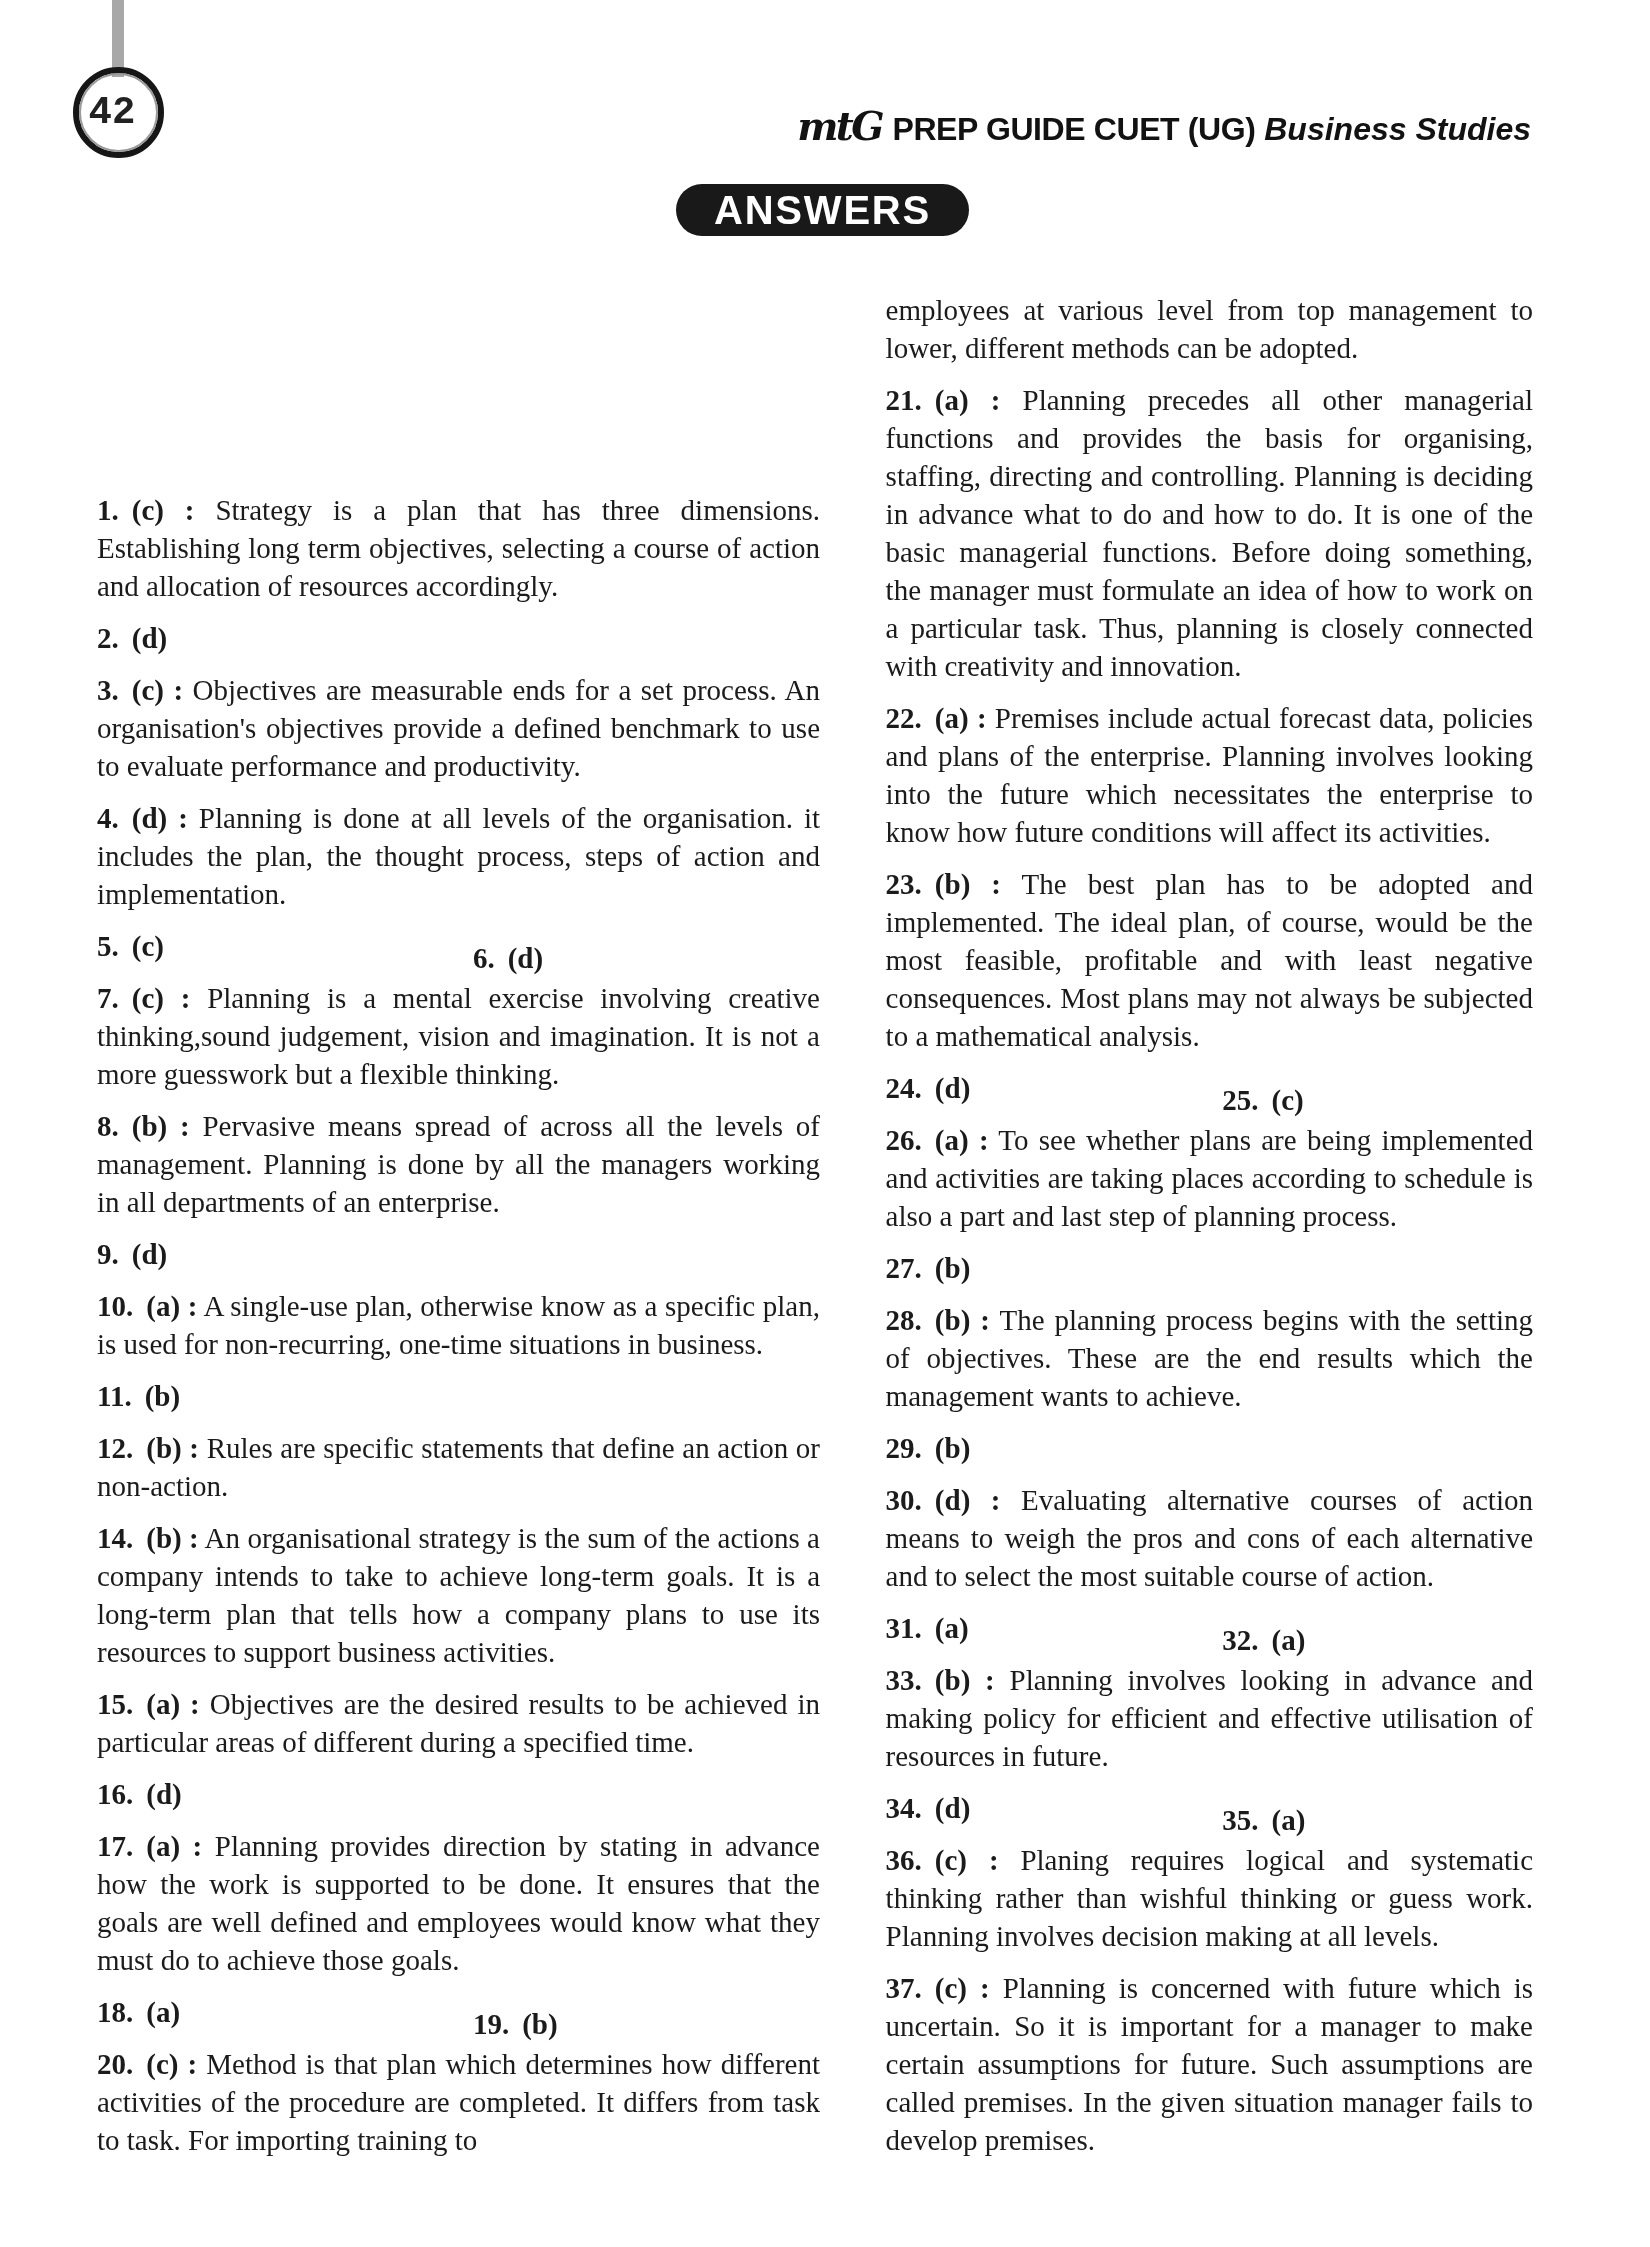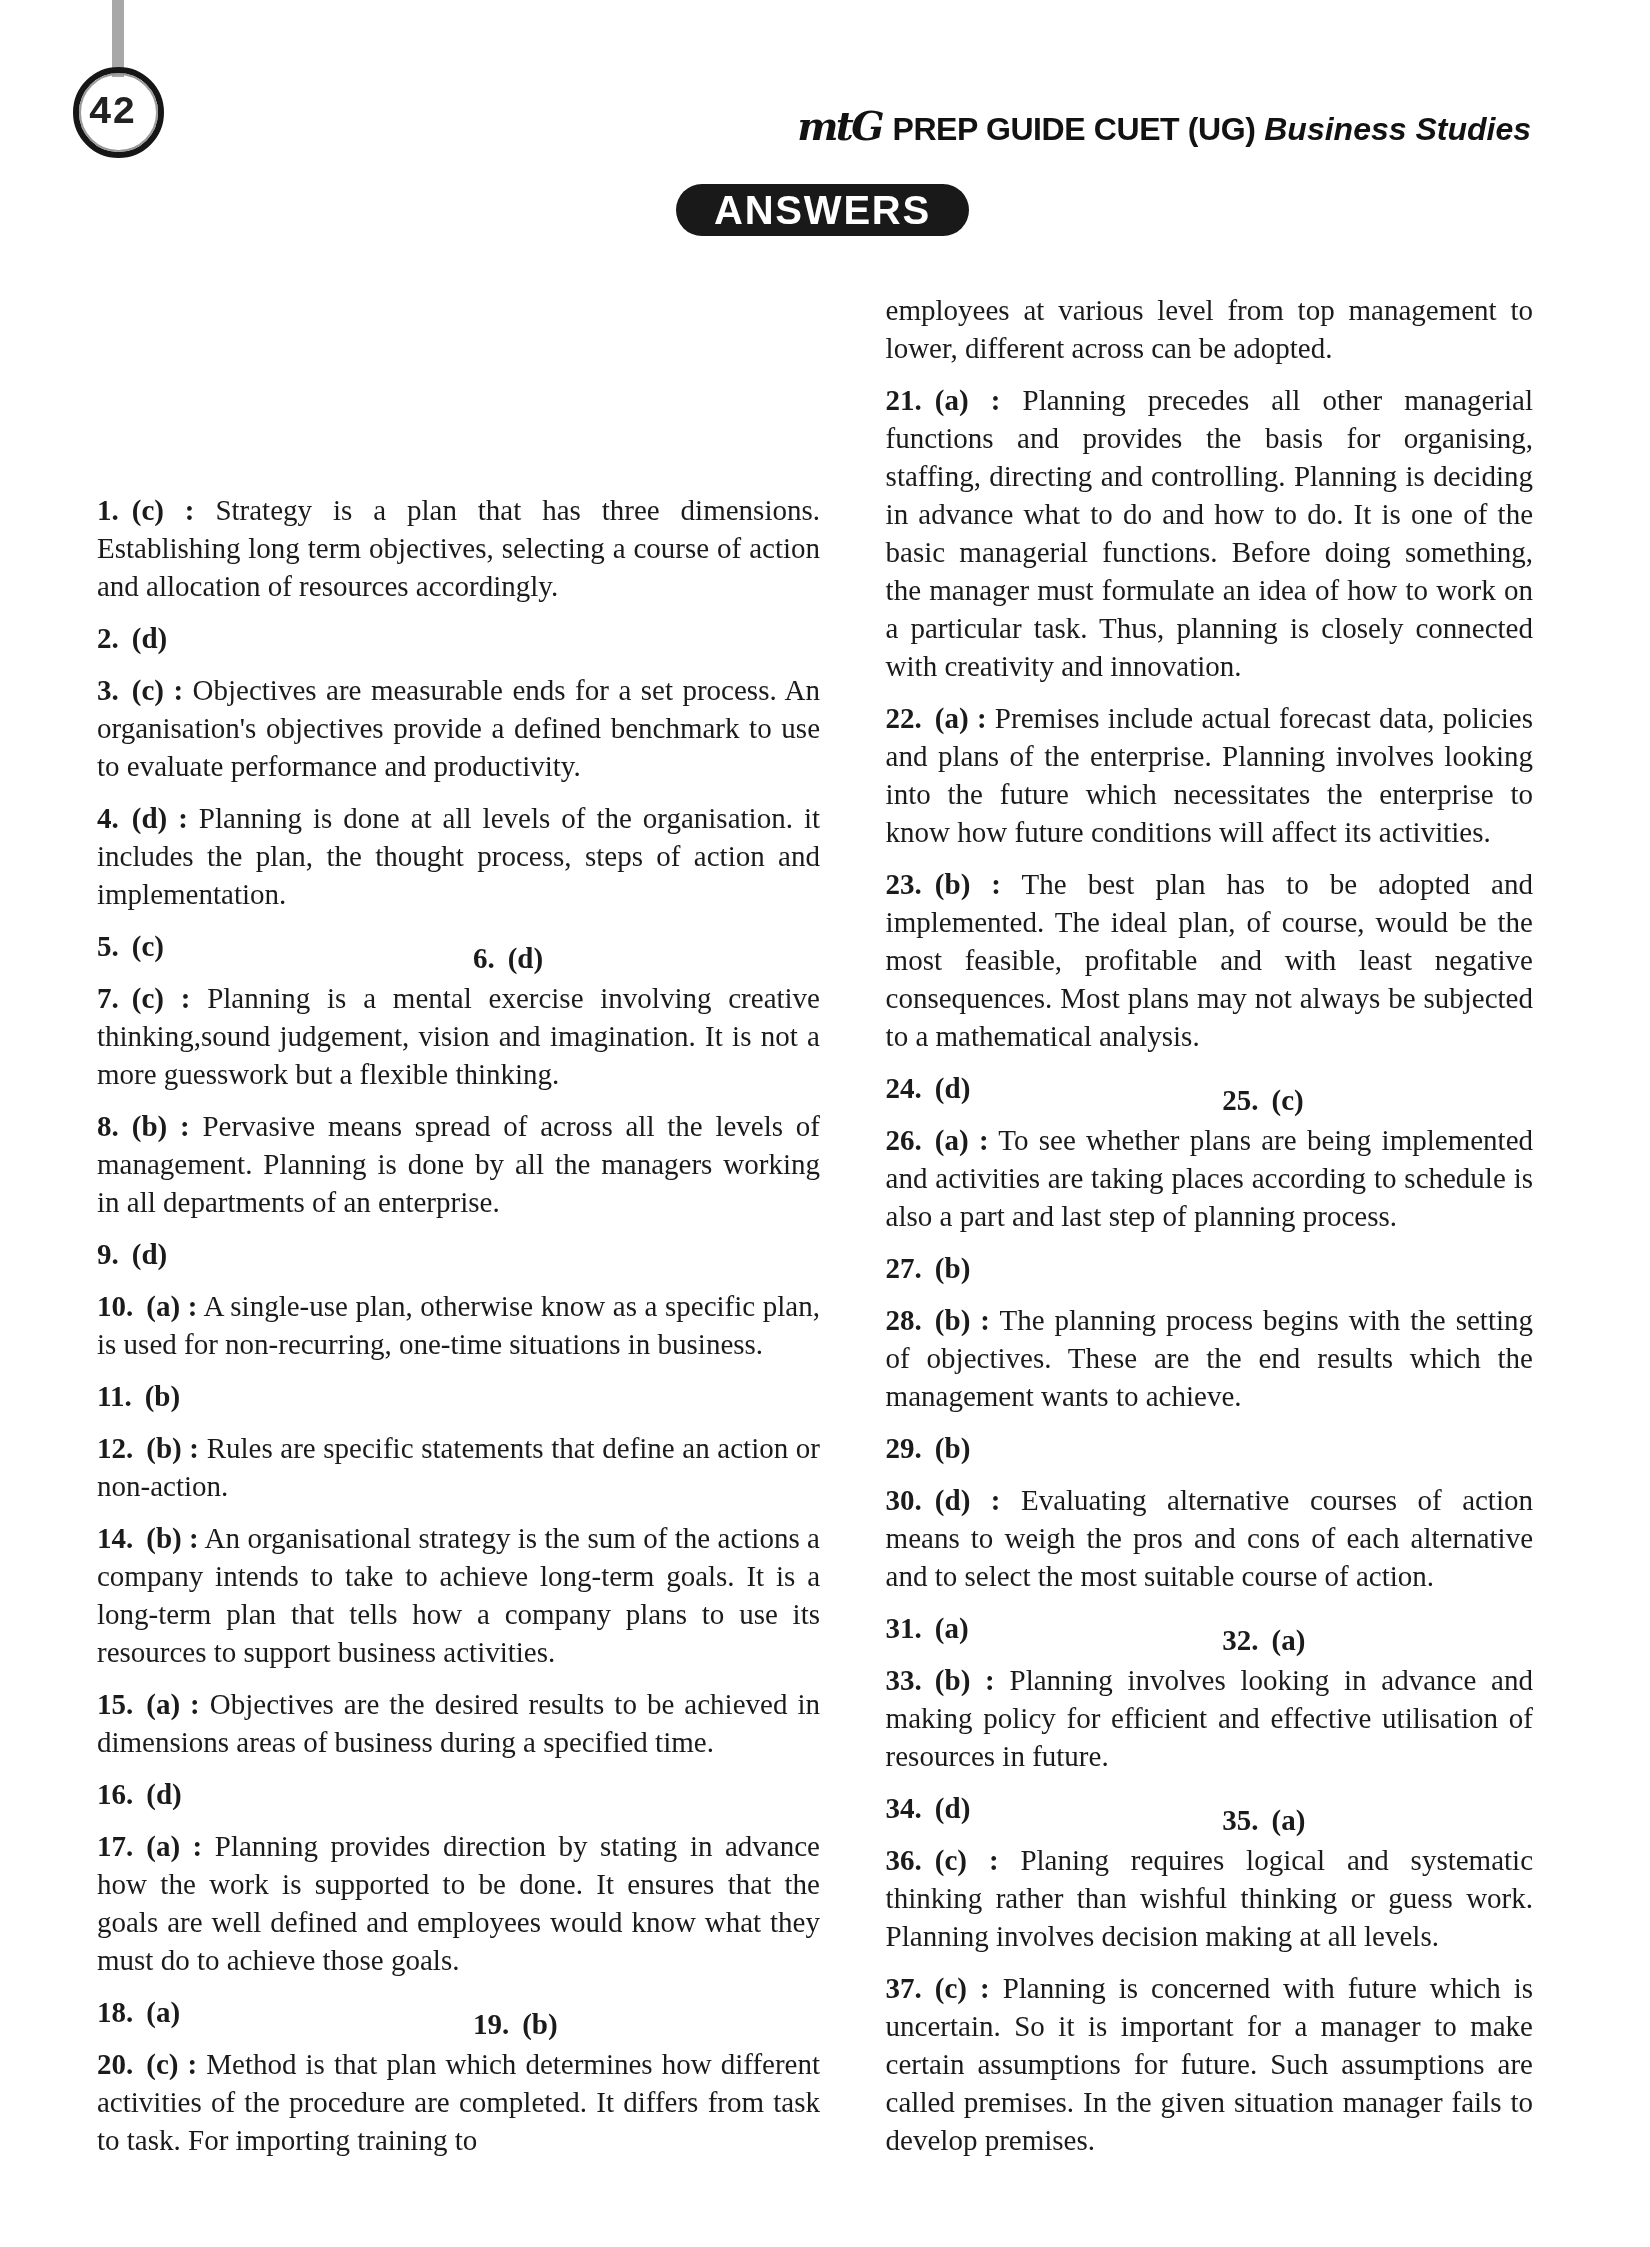--- a/index.html
+++ b/index.html
@@ -74,29 +74,29 @@
       <p class="ans"><b class="num">3.</b><b class="letter">(c) :</b> <span class="txt">Objectives are measurable ends for a set process. An organisation's objectives provide a defined benchmark to use to evaluate performance and productivity.</span></p>
       <p class="ans"><b class="num">4.</b><b class="letter">(d) :</b> <span class="txt">Planning is done at all levels of the organisation. it includes the plan, the thought process, steps of action and implementation.</span></p>
       <p class="ans pair"><span class="pair-first"><b class="num">5.</b><b class="letter">(c)</b></span><span class="pair-second"><b class="num">6.</b><b class="letter">(d)</b></span></p>
       <p class="ans"><b class="num">7.</b><b class="letter">(c) :</b> <span class="txt">Planning is a mental exercise involving creative thinking,sound judgement, vision and imagination. It is not a more guesswork but a flexible thinking.</span></p>
       <p class="ans"><b class="num">8.</b><b class="letter">(b) :</b> <span class="txt">Pervasive means spread of across all the levels of management. Planning is done by all the managers working in all departments of an enterprise.</span></p>
       <p class="ans"><b class="num">9.</b><b class="letter">(d)</b></p>
       <p class="ans"><b class="num">10.</b><b class="letter">(a) :</b> <span class="txt">A single-use plan, otherwise know as a specific plan, is used for non-recurring, one-time situations in business.</span></p>
       <p class="ans"><b class="num">11.</b><b class="letter">(b)</b></p>
       <p class="ans"><b class="num">12.</b><b class="letter">(b) :</b> <span class="txt">Rules are specific statements that define an action or non-action.</span></p>
       <p class="ans"><b class="num">14.</b><b class="letter">(b) :</b> <span class="txt">An organisational strategy is the sum of the actions a company intends to take to achieve long-term goals. It is a long-term plan that tells how a company plans to use its resources to support business activities.</span></p>
-      <p class="ans"><b class="num">15.</b><b class="letter">(a) :</b> <span class="txt">Objectives are the desired results to be achieved in dimensions areas of business during a specified time.</span></p>
+      <p class="ans"><b class="num">15.</b><b class="letter">(a) :</b> <span class="txt">Objectives are the desired results to be achieved in particular areas of different during a specified time.</span></p>
       <p class="ans"><b class="num">16.</b><b class="letter">(d)</b></p>
       <p class="ans"><b class="num">17.</b><b class="letter">(a) :</b> <span class="txt">Planning provides direction by stating in advance how the work is supported to be done. It ensures that the goals are well defined and employees would know what they must do to achieve those goals.</span></p>
       <p class="ans pair"><span class="pair-first"><b class="num">18.</b><b class="letter">(a)</b></span><span class="pair-second"><b class="num">19.</b><b class="letter">(b)</b></span></p>
       <p class="ans"><b class="num">20.</b><b class="letter">(c) :</b> <span class="txt">Method is that plan which determines how different activities of the procedure are completed. It differs from task to task. For importing training to</span></p>
     </div>
   <div class="divider"></div>
   <div class="col-2" id="col2">
-      <p class="ans"><span class="txt">employees at various level from top management to lower, different across can be adopted.</span></p>
+      <p class="ans"><span class="txt">employees at various level from top management to lower, different methods can be adopted.</span></p>
       <p class="ans"><b class="num">21.</b><b class="letter">(a) :</b> <span class="txt">Planning precedes all other managerial functions and provides the basis for organising, staffing, directing and controlling. Planning is deciding in advance what to do and how to do. It is one of the basic managerial functions. Before doing something, the manager must formulate an idea of how to work on a particular task. Thus, planning is closely connected with creativity and innovation.</span></p>
       <p class="ans"><b class="num">22.</b><b class="letter">(a) :</b> <span class="txt">Premises include actual forecast data, policies and plans of the enterprise. Planning involves looking into the future which necessitates the enterprise to know how future conditions will affect its activities.</span></p>
       <p class="ans"><b class="num">23.</b><b class="letter">(b) :</b> <span class="txt">The best plan has to be adopted and implemented. The ideal plan, of course, would be the most feasible, profitable and with least negative consequences. Most plans may not always be subjected to a mathematical analysis.</span></p>
       <p class="ans pair"><span class="pair-first"><b class="num">24.</b><b class="letter">(d)</b></span><span class="pair-second"><b class="num">25.</b><b class="letter">(c)</b></span></p>
       <p class="ans"><b class="num">26.</b><b class="letter">(a) :</b> <span class="txt">To see whether plans are being implemented and activities are taking places according to schedule is also a part and last step of planning process.</span></p>
       <p class="ans"><b class="num">27.</b><b class="letter">(b)</b></p>
       <p class="ans"><b class="num">28.</b><b class="letter">(b) :</b> <span class="txt">The planning process begins with the setting of objectives. These are the end results which the management wants to achieve.</span></p>
       <p class="ans"><b class="num">29.</b><b class="letter">(b)</b></p>
       <p class="ans"><b class="num">30.</b><b class="letter">(d) :</b> <span class="txt">Evaluating alternative courses of action means to weigh the pros and cons of each alternative and to select the most suitable course of action.</span></p>
       <p class="ans pair"><span class="pair-first"><b class="num">31.</b><b class="letter">(a)</b></span><span class="pair-second"><b class="num">32.</b><b class="letter">(a)</b></span></p>

